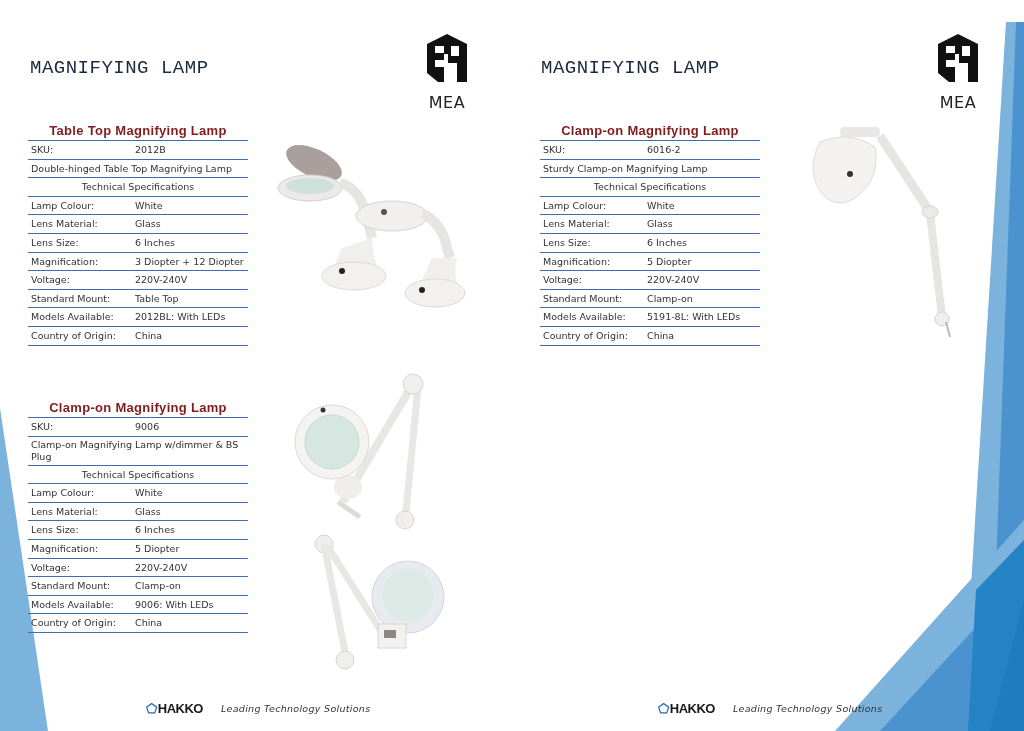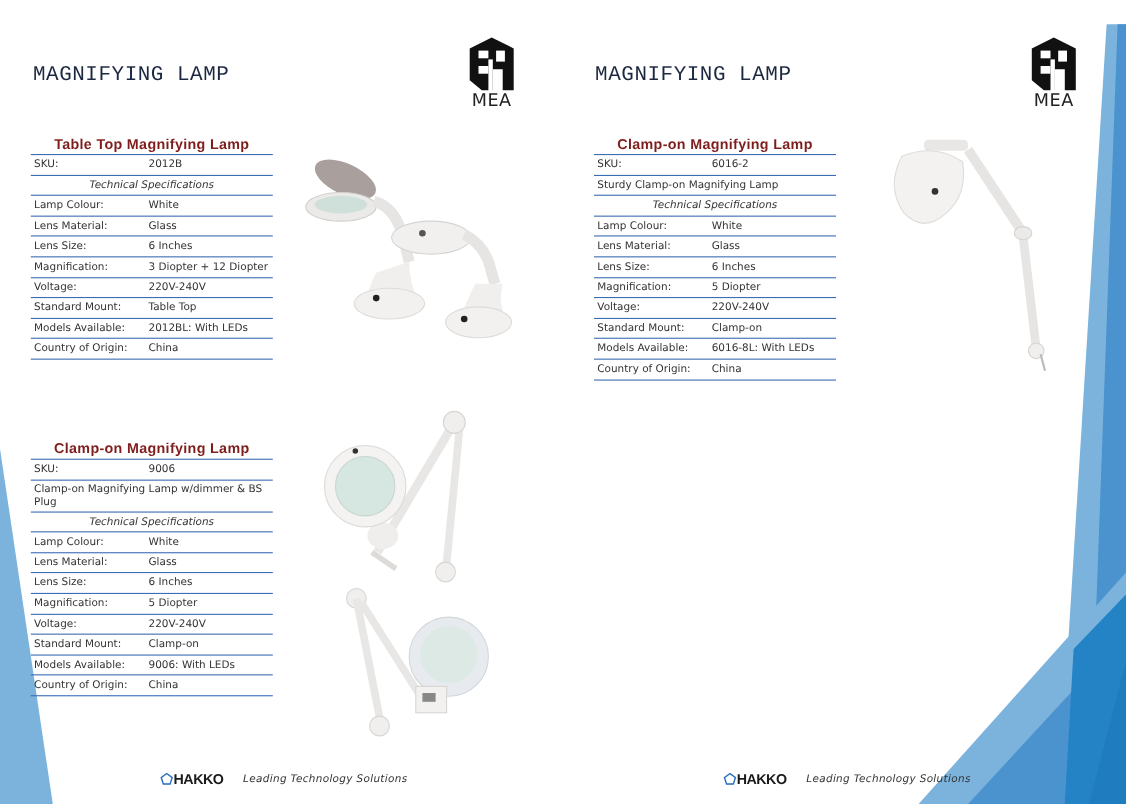--- a/index.html
+++ b/index.html
@@ -1,29 +1,29 @@
 <!DOCTYPE html>
 <html><head>
 <meta charset="utf-8">
 <style>
   html, body { margin:0; padding:0; }
   body { width:1024px; height:731px; position:relative; overflow:hidden; background:#ffffff; font-family:"DejaVu Sans", sans-serif; color:#222; }
   .bg-svg { position:absolute; left:0; top:0; width:1024px; height:731px; z-index:0; }
   .page-title { position:absolute; top:57px; font-size:19px; color:#1c2840; letter-spacing:0.5px; font-family:Liberation Mono, monospace; font-weight:normal; z-index:2; }
   .logo { position:absolute; top:33px; width:46px; height:70px; z-index:2; text-align:center; }
   .logo svg { display:block; margin:0 auto; }
-  .logo .logo-text { font-size:16px; color:#222; line-height:16px; margin-top:0px; letter-spacing:0.5px; }
+  .logo .logo-text { font-size:16px; color:#222; line-height:16px; margin-top:12px; letter-spacing:0.5px; }
   .spec { position:absolute; width:220px; z-index:2; }
   .spec-title { font-family:"Liberation Sans", sans-serif; font-weight:bold; font-size:13px; color:#7f1d1d; text-align:center; height:19px; line-height:19px; letter-spacing:0.3px; }
   .spec-row { border-top:1.5px solid #3b6db5; font-size:9.5px; color:#333; display:flex; min-height:17.6px; line-height:17.6px; padding-left:3px; box-sizing:border-box; }
   .spec-row:last-child { border-bottom:1.5px solid #3b6db5; }
   .spec-row .k { width:104px; flex:none; }
   .spec-row .v { flex:1; }
   .spec-row.full { display:block; }
-  .spec-row.center { justify-content:center; text-align:center; display:block; padding-left:0;font-style:italic; }
+  .spec-row.center { justify-content:center; text-align:center; display:block; padding-left:0; }
   .spec-row.two-line { line-height:12px; padding-top:2px; padding-bottom:2px; min-height:28px; }
   .photo { position:absolute; z-index:2; }
   .footer { position:absolute; top:701px; z-index:3; display:flex; align-items:center; }
   .hakko { display:flex; align-items:center; font-family:"Liberation Sans", sans-serif; font-weight:900; font-size:13px; color:#1a1a1a; letter-spacing:-0.5px; }
   .hakko .hx { color:#2a6cc0; margin-right:1px; }
   .tagline { font-size:9.5px; color:#333; margin-left:18px; letter-spacing:0.3px;font-style:italic; }
 </style>
 </head>
 <body>
 
@@ -55,20 +55,21 @@
   </svg>
   <div class="logo-text">MEA</div>
 </div>
 
 <div class="spec" style="left:28px; top:121px;">
   <div class="spec-title">Table Top Magnifying Lamp</div>
   <div class="spec-row">
     <span class="k">SKU:</span>
     <span class="v">2012B</span>
   </div>
+  <div class="spec-row full">Double-hinged Table Top Magnifying Lamp</div>
   <div class="spec-row center">Technical Specifications</div>
   <div class="spec-row">
       <span class="k">Lamp Colour:</span>
       <span class="v">White</span>
     </div>
   <div class="spec-row">
       <span class="k">Lens Material:</span>
       <span class="v">Glass</span>
     </div>
   <div class="spec-row">
@@ -227,21 +228,21 @@
   <div class="spec-row">
       <span class="k">Voltage:</span>
       <span class="v">220V-240V</span>
     </div>
   <div class="spec-row">
       <span class="k">Standard Mount:</span>
       <span class="v">Clamp-on</span>
     </div>
   <div class="spec-row">
       <span class="k">Models Available:</span>
-      <span class="v">6016-8L: With LEDs</span>
+      <span class="v">5191-8L: With LEDs</span>
     </div>
   <div class="spec-row">
       <span class="k">Country of Origin:</span>
       <span class="v">China</span>
     </div>
 </div>
 
 <svg class="photo" style="left:800px; top:122px;" width="160" height="220" viewBox="0 0 160 220">
   <line x1="80" y1="14" x2="130" y2="90" stroke="#e6e5e3" stroke-width="9"></line>
   <line x1="130" y1="92" x2="142" y2="195" stroke="#e6e5e3" stroke-width="8"></line>

